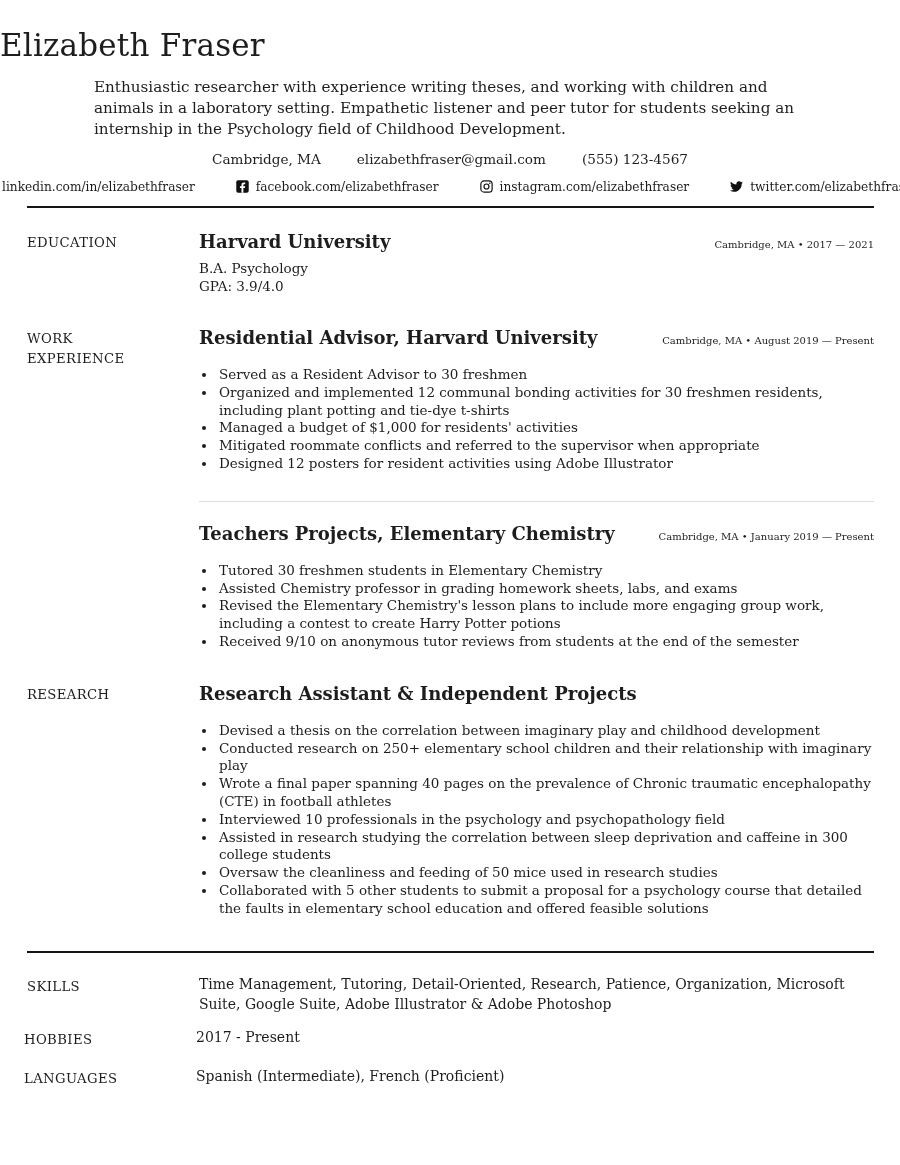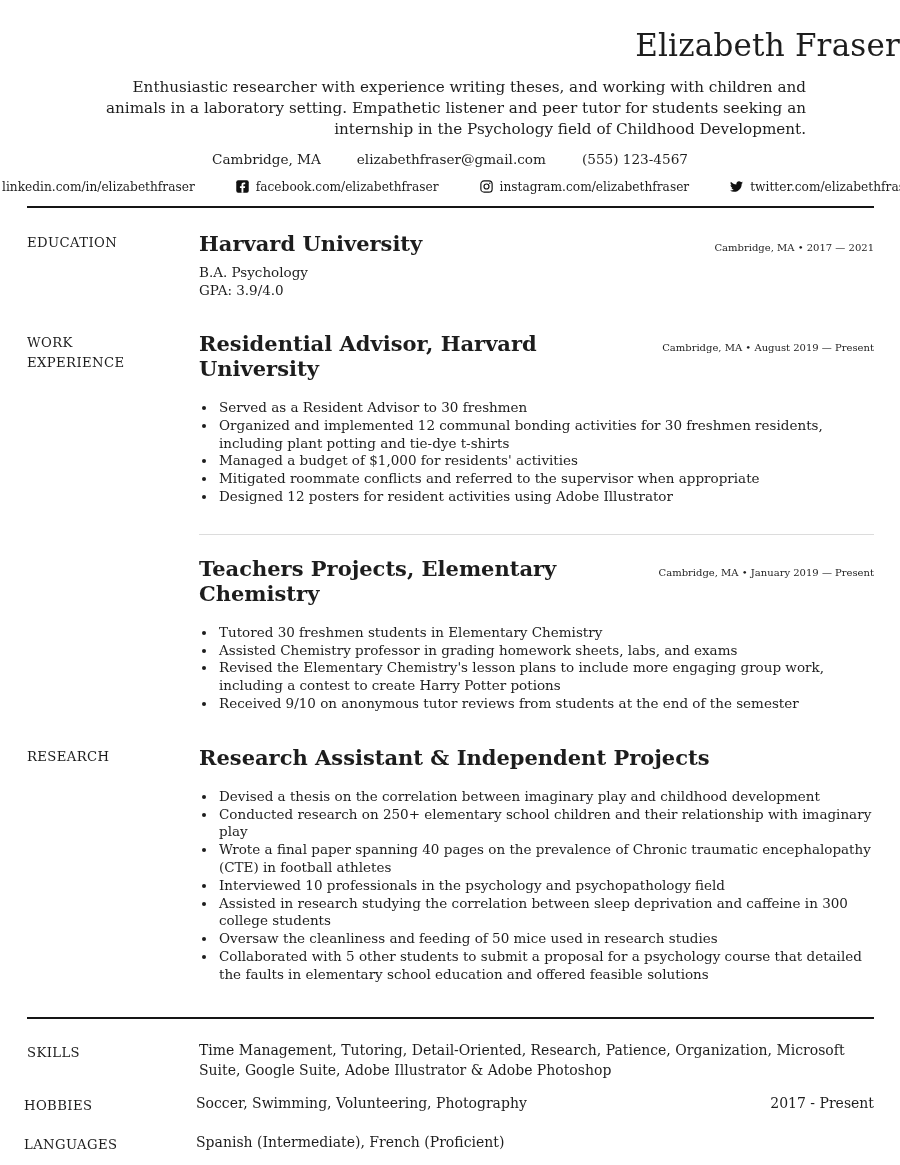--- a/index.html
+++ b/index.html
@@ -8,21 +8,21 @@
     width: 900px;
     height: 1165px;
     margin: 0 auto;
     background: #ffffff;
     font-family: "DejaVu Serif", "Liberation Serif", serif;
     color: #1d1d1d;
     overflow: hidden;
   }
 
   
-  .header { padding-top: 27px; text-align: right; }
+  .header { padding-top: 27px; text-align: left; }
   .name {
     font-size: 31px;
     font-weight: normal;
     line-height: 1.18;
     margin: 0;
     letter-spacing: 0.2px;
   }
   .summary {
     width: 712px;
     margin: 13px auto 0;
@@ -71,21 +71,21 @@
   .education { margin-top: 23px; }
   .work      { margin-top: 32px; }
   .research  { margin-top: 32px; }
 
   .entry-head {
     display: flex;
     justify-content: space-between;
     align-items: baseline;
     gap: 16px;
   }
-  .entry-title { font-size: 21px; font-weight: bold; }
+  .entry-title { font-size: 18px; font-weight: bold; text-align: right; }
   .entry-meta  { font-size: 10px; white-space: nowrap; }
 
   .edu-lines { margin-top: 7px; font-size: 13.5px; line-height: 18px; }
 
   .bullets {
     margin: 18px 0 0;
     padding-left: 18px;
     font-size: 13.5px;
     line-height: 17.8px;
   }
@@ -257,21 +257,20 @@
     <div class="footer-row">
       <div class="section-label">SKILLS</div>
       <div class="footer-content">
         <span>Time Management, Tutoring, Detail-Oriented, Research, Patience, Organization, Microsoft Suite, Google Suite, Adobe Illustrator &amp; Adobe Photoshop</span>
       </div>
     </div>
 
     <div class="footer-row">
       <div class="section-label">HOBBIES</div>
       <div class="footer-content">
-        <span>Soccer, Swimming, Volunteering, Photography</span>
         <span class="footer-meta">2017 - Present</span>
       </div>
     </div>
 
     <div class="footer-row languages-row">
       <div class="section-label">LANGUAGES</div>
       <div class="footer-content">
         <span>Spanish (Intermediate), French (Proficient)</span>
       </div>
     </div>

